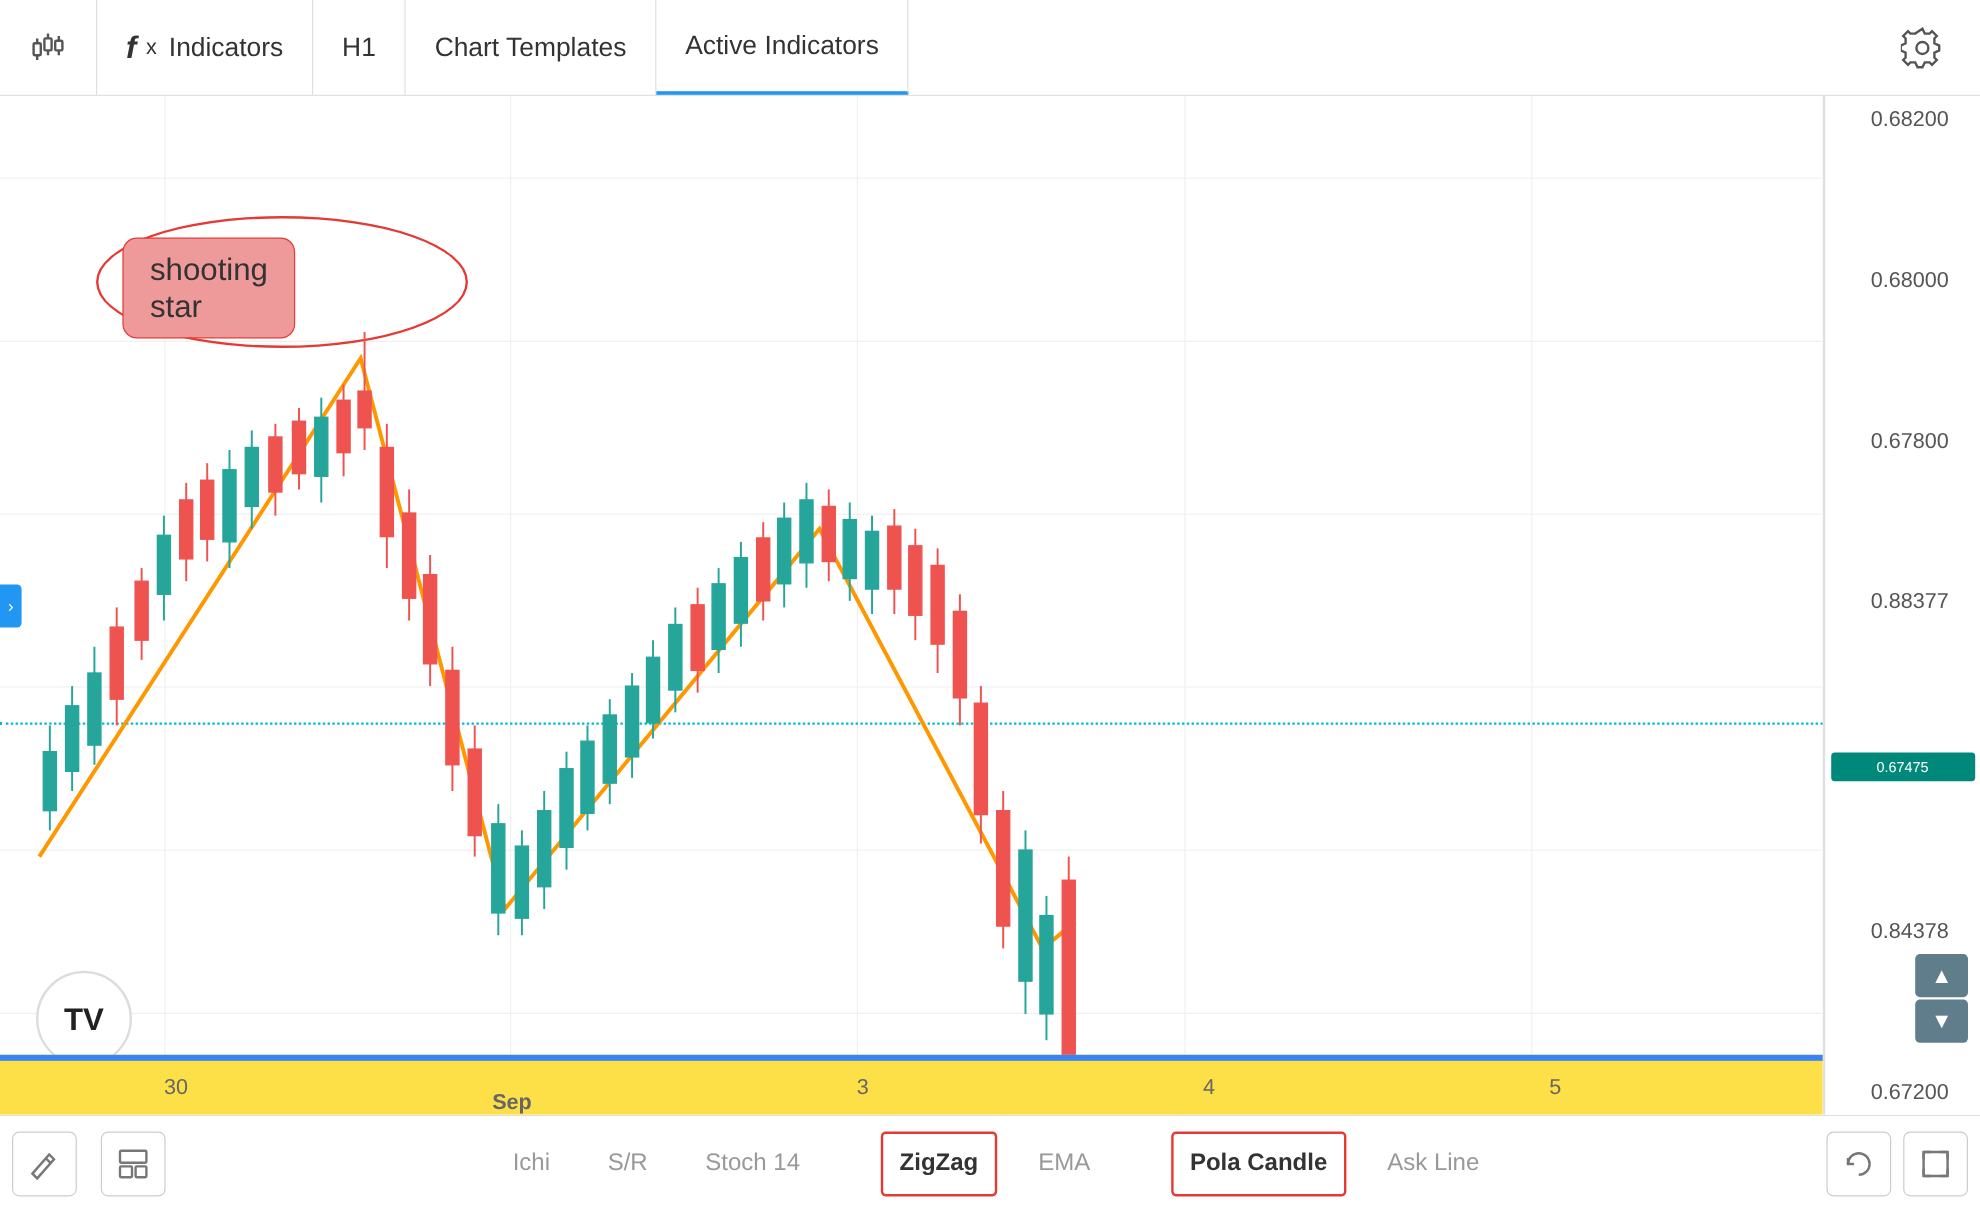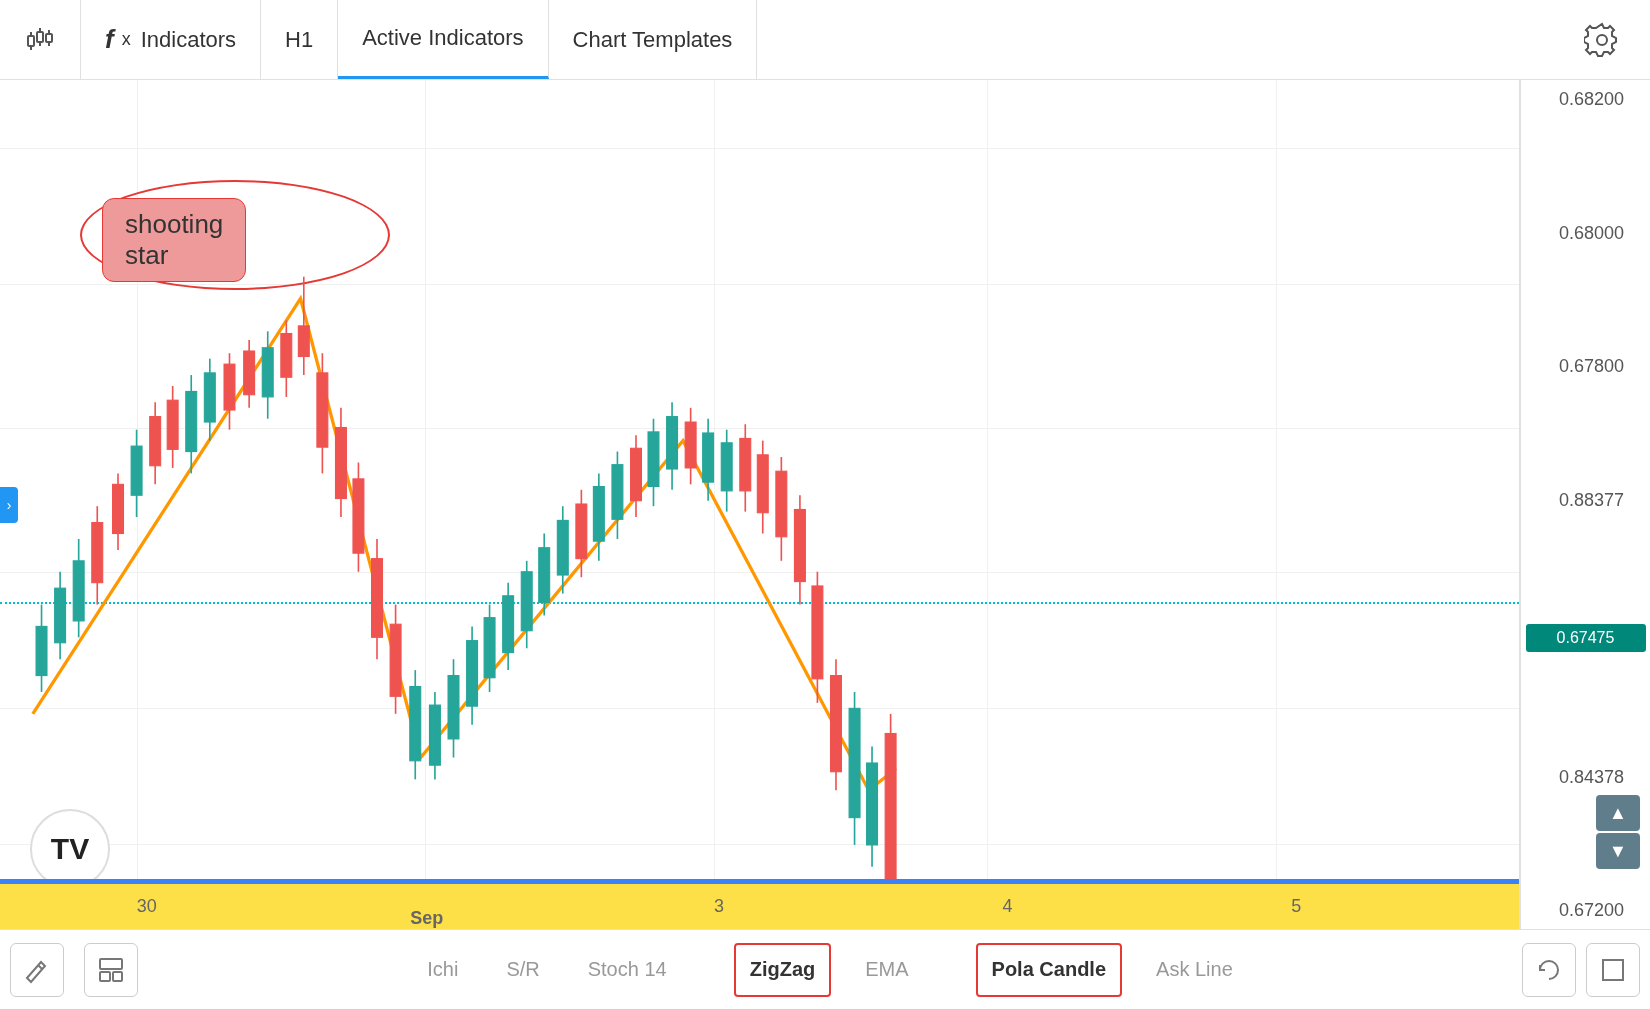--- a/index.html
+++ b/index.html
@@ -43,21 +43,21 @@
       background: #fff; border-left: 1px solid #e0e0e0;
       display: flex; flex-direction: column; justify-content: space-between;
       padding: 10px 0;
       align-items: center;
     }
     .y-label {
       font-size: 18px; color: #555; text-align: left; padding-left: 12px;
       line-height: 1;
     }
     .price-badge {
-      background: #00897b; color: #fff; font-size: 16px;
+      background: #00897b; color: #fff; font-size: 12px;
       padding: 5px 10px; border-radius: 3px; text-align: center;
       margin-left: 0; width: 120px;
     }
     .nav-arrows {
       position: absolute; bottom: 60px; right: 10px;
       display: flex; flex-direction: column; gap: 2px;
     }
     .nav-arrow {
       width: 44px; height: 36px; background: #607d8b; border-radius: 4px;
       display: flex; align-items: center; justify-content: center;
@@ -92,21 +92,21 @@
       padding: 10px 22px; border-radius: 12px;
       border: 1.5px solid #e53935;
     }
 
     
     .tv-logo {
       position: absolute; bottom: 40px; left: 30px;
       width: 80px; height: 80px; background: #fff;
       border-radius: 50%; border: 2px solid #ddd;
       display: flex; align-items: center; justify-content: center;
-      font-weight: 900; font-size: 30px; color: #222;
+      font-weight: 900; font-size: 26px; color: #222;
     }
 
     
     .bottom-toolbar {
       display: flex; align-items: center;
       height: 80px; border-top: 1px solid #e0e0e0;
       background: #fff; padding: 0 10px; gap: 20px;
     }
     .bottom-tool {
       display: flex; align-items: center; justify-content: center;
@@ -165,25 +165,25 @@
     </svg>
   </div>
   <div class="toolbar-item">
     <span style="font-size:26px;margin-right:8px;font-style:italic;font-weight:bold;">f</span>
     <span style="font-size:18px;vertical-align:super;margin-right:10px;">x</span>
     <span>Indicators</span>
   </div>
   <div class="toolbar-item">
     <span>H1</span>
   </div>
+  <div class="toolbar-item">
+    <span>Chart Templates</span>
+  </div>
   <div class="toolbar-item active">
     <span>Active Indicators</span>
-  </div>
-  <div class="toolbar-item">
-    <span>Chart Templates</span>
   </div>
   <div class="toolbar-spacer"></div>
   <div class="toolbar-gear">
     <svg width="36" height="36" viewBox="0 0 36 36" fill="none" stroke="#555" stroke-width="2">
       <circle cx="18" cy="18" r="5"></circle>
       <path d="M18 2 l2 4h4l2-2 4 4-2 2v4l4 2v4l-4 2v4l2 2-4 4-2-2h-4l-2 4h-4l-2-4h-4l-2 2-4-4 2-2v-4l-4-2v-4l4-2v-4l-2-2 4-4 2 2h4z" stroke="#555" stroke-width="2" fill="none"></path>
     </svg>
   </div>
 </div>
 

